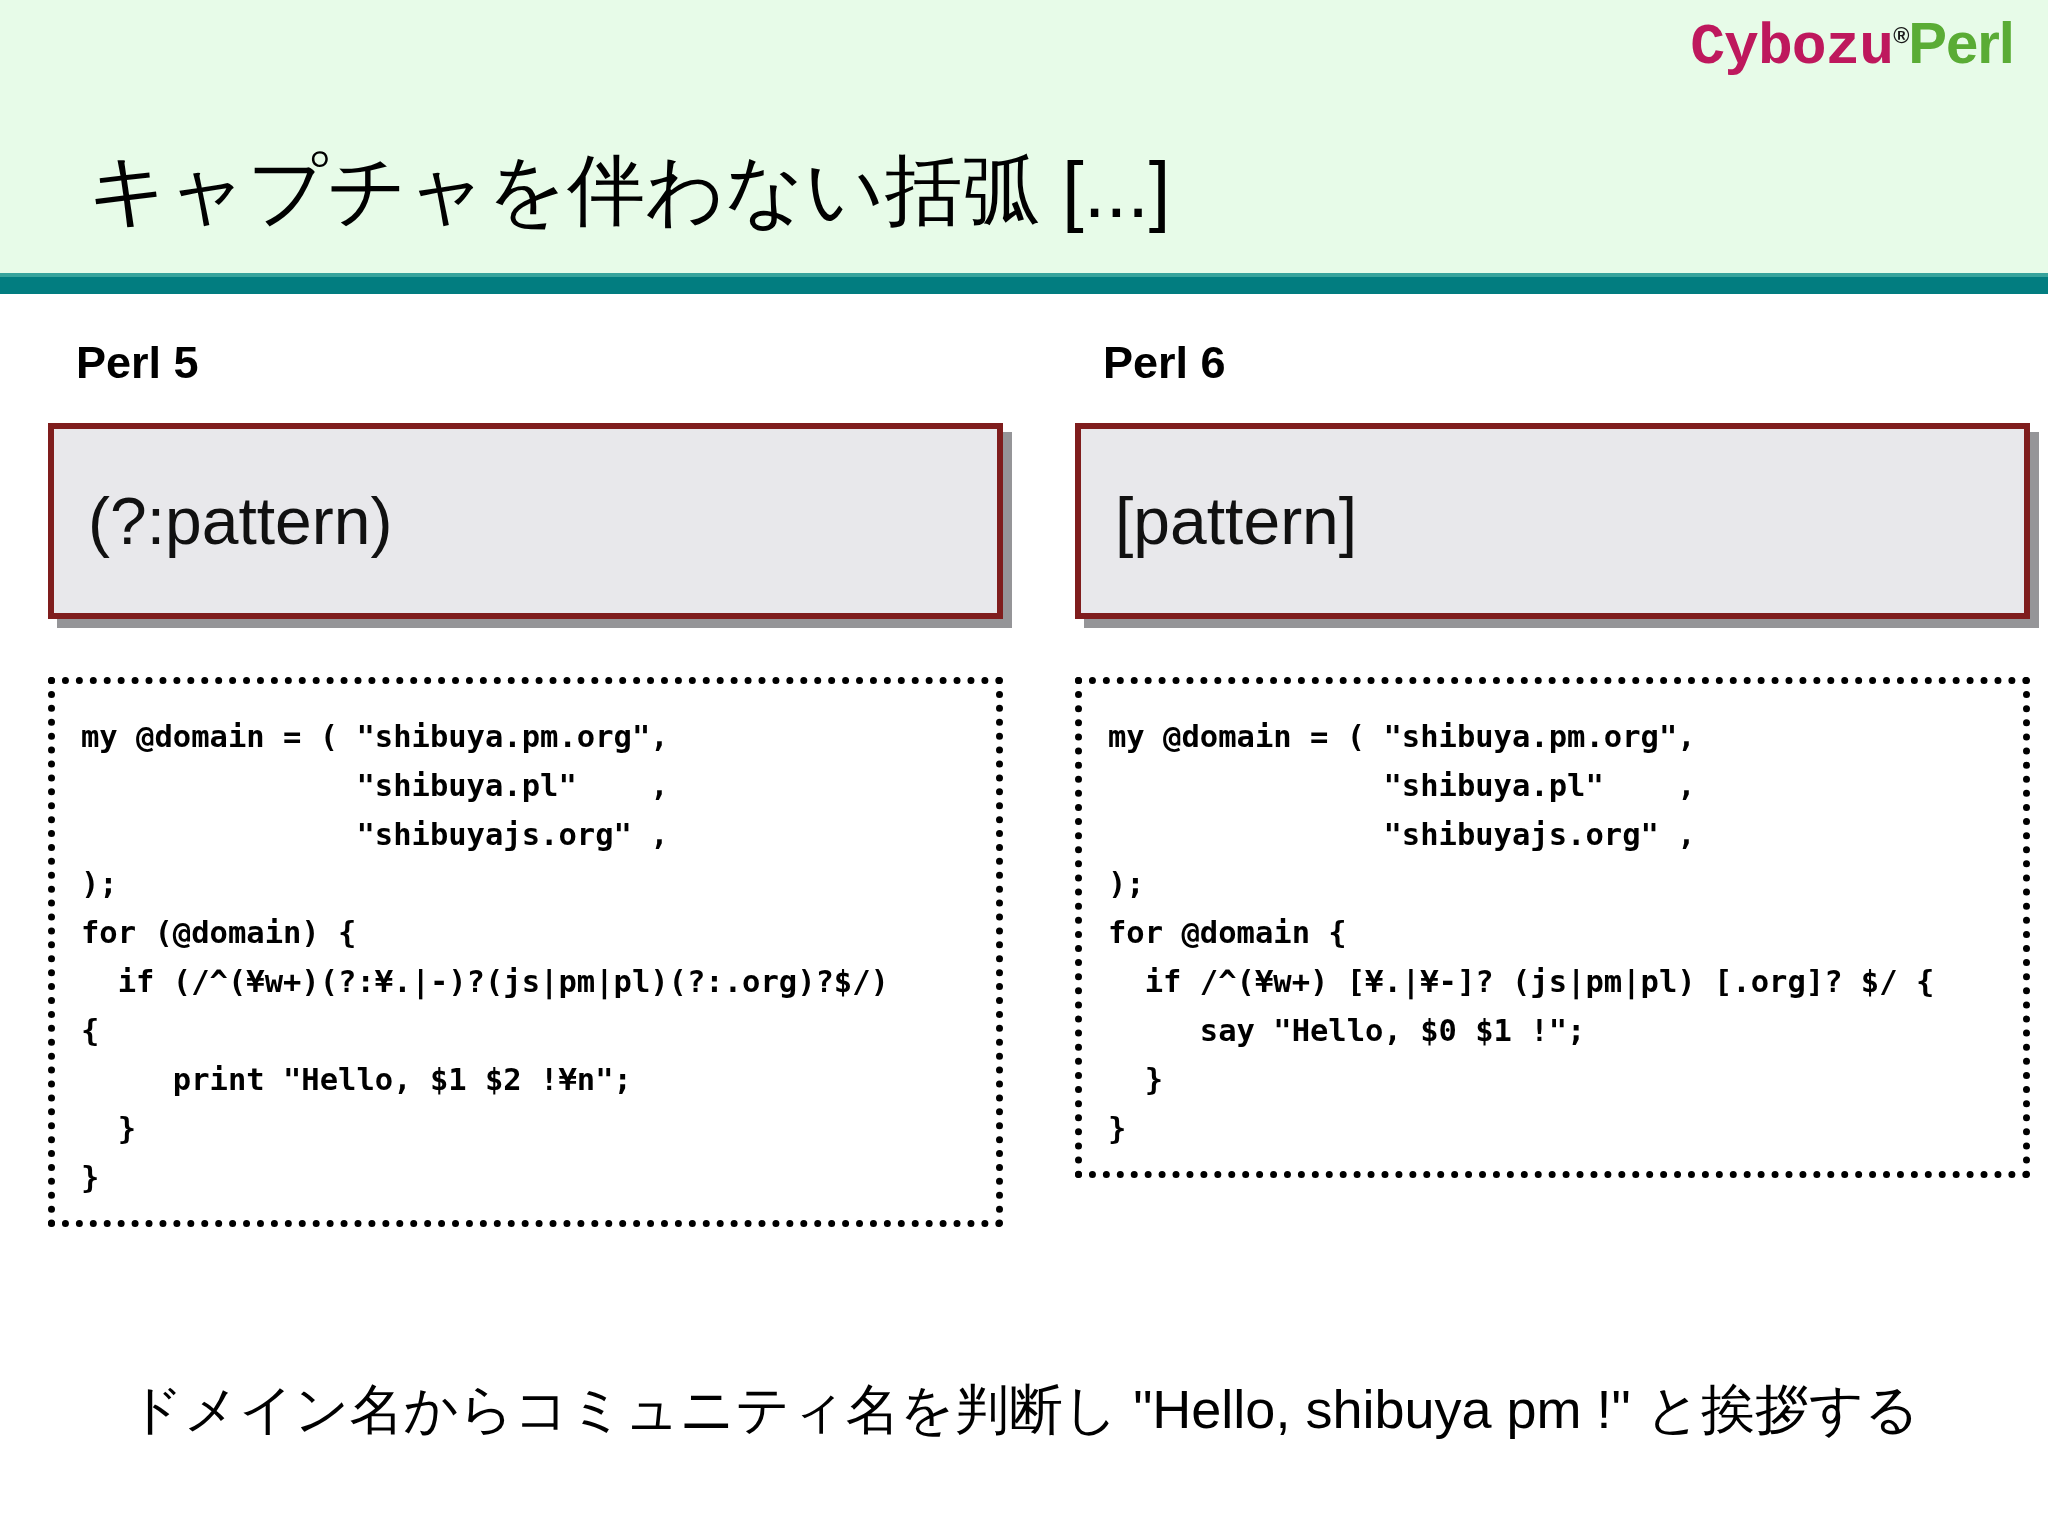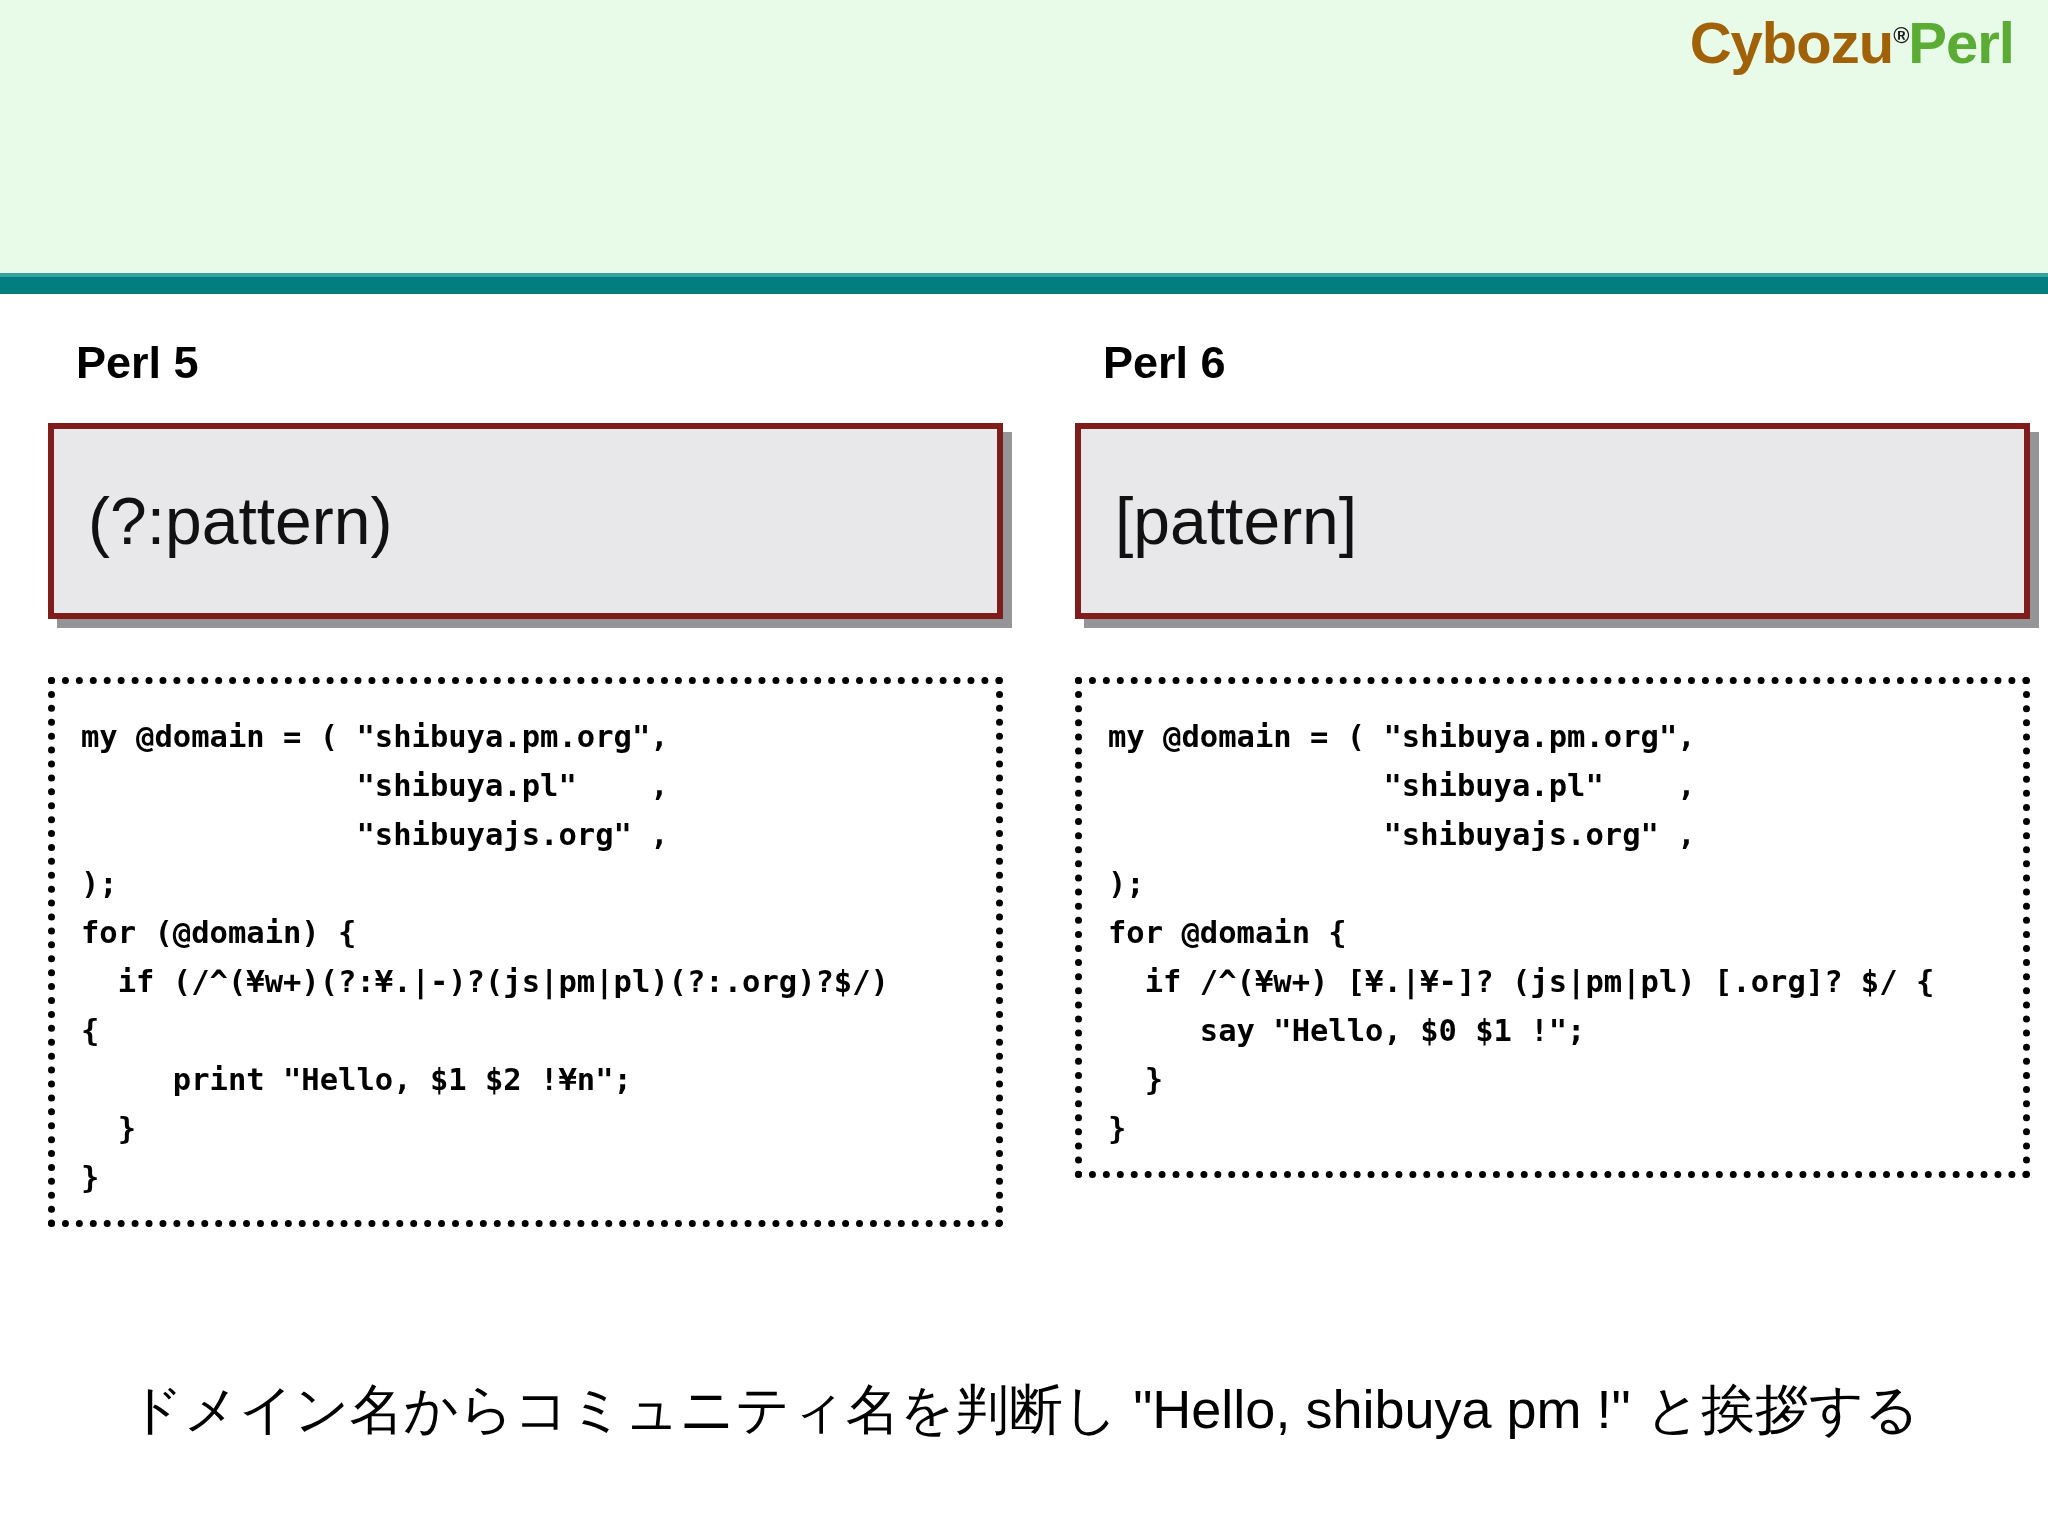--- a/index.html
+++ b/index.html
@@ -28,21 +28,22 @@
     position: absolute;
     right: 34px;
     top: 14px;
     font-size: 58px;
     font-weight: bold;
     letter-spacing: -1px;
     line-height: 1;
     white-space: nowrap;
   }
   .brand-cybozu {
-    color: #a16207;
+    color: #be185d;
+    font-family: Liberation Mono, monospace;
   }
   .brand-reg {
     color: #1a1a1a;
     font-size: 22px;
     vertical-align: super;
     font-weight: bold;
   }
   .brand-labs {
     color: #5aac35;
   }
@@ -141,20 +142,21 @@
     letter-spacing: 0px;
   }
 </style>
 </head>
 <body>
 
 <div class="header-band">
   <div class="brand-logo">
     <span class="brand-cybozu">Cybozu</span><span class="brand-reg">®</span><span class="brand-labs">Perl</span>
   </div>
+  <h1 class="slide-title">キャプチャを伴わない括弧 [...]</h1>
 </div>
 <div class="accent-rule-top"></div>
 <div class="accent-rule"></div>
 
 <div class="col col-left">
   <div class="col-heading">Perl 5</div>
   <div class="pattern-box">
     <span class="pattern-text">(?:pattern)</span>
   </div>
   <div class="code-box">

